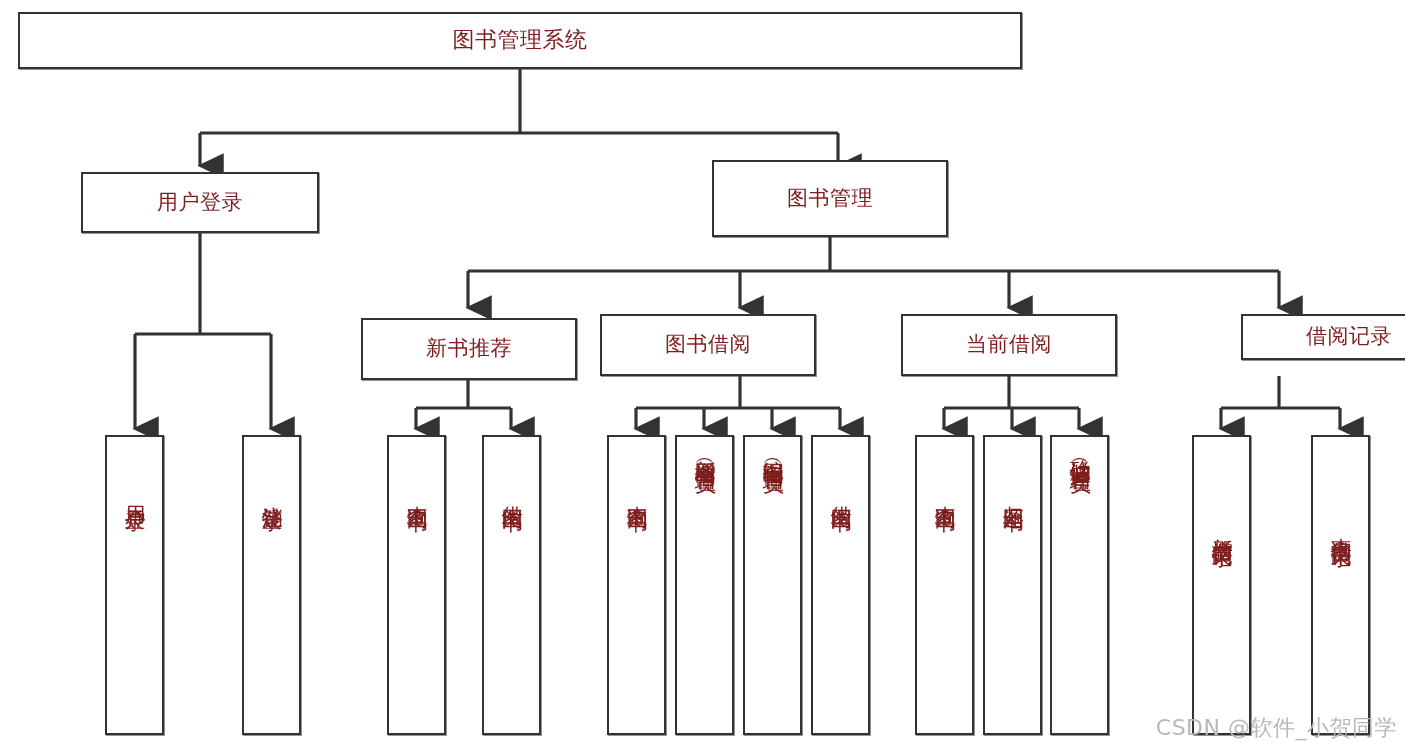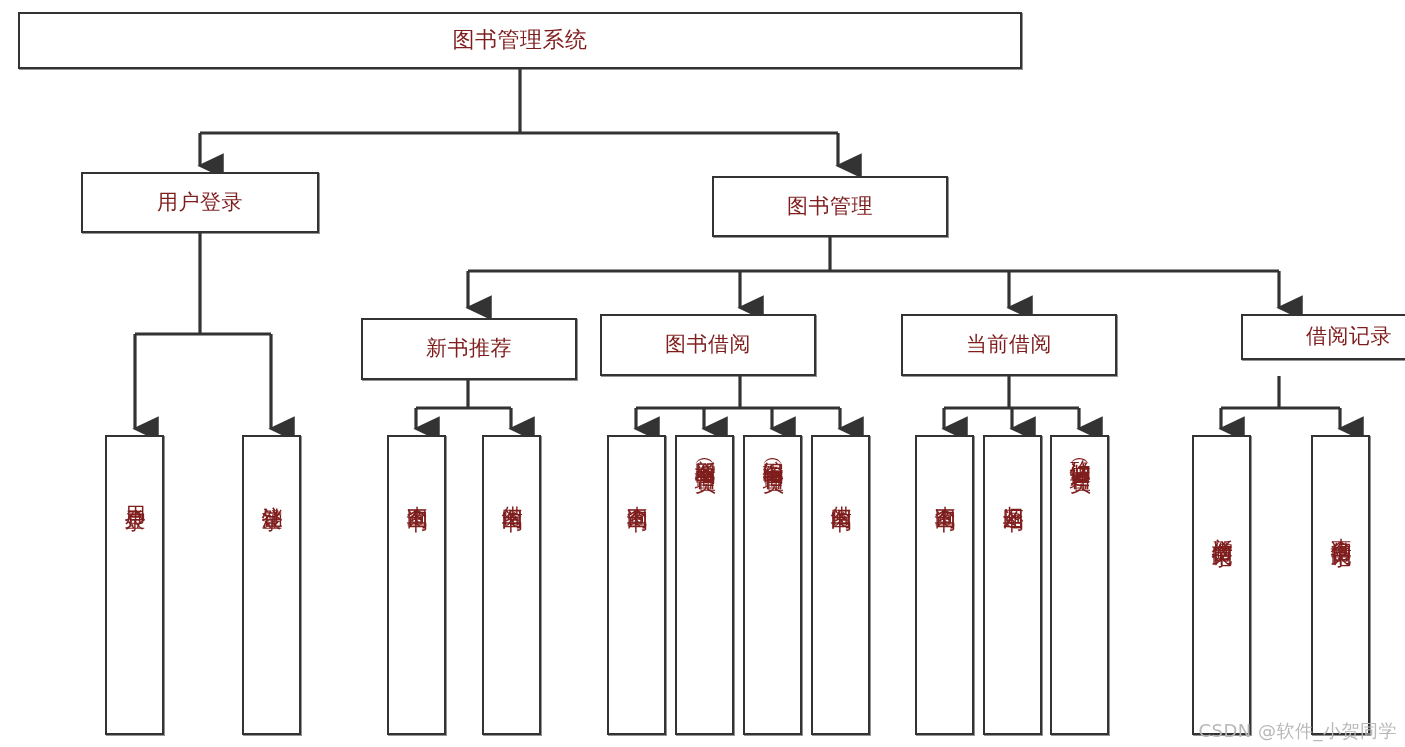--- a/index.html
+++ b/index.html
@@ -66,21 +66,21 @@
   .node.vertical.mid .node-label {
     margin-top: 46px;
   }
   .node.vertical.midshort .node-label {
     margin-top: 78px;
   }
   #watermark {
     position: absolute;
     right: 8px;
     bottom: 4px;
-    font-size: 18px;
+    font-size: 22px;
     color: #b8b8b8;
     letter-spacing: 0.5px;
     z-index: 6;
     white-space: nowrap;
   }
 </style>
 </head>
 <body>
 
 <div id="diagram-root">
@@ -136,21 +136,21 @@
   </svg>
 
   <div class="node horizontal root" style="left:18px; top:12px; width:1004px; height:57px;">
     <span class="node-label">图书管理系统</span>
   </div>
 
   <div class="node horizontal" style="left:81px; top:172px; width:238px; height:61px;">
     <span class="node-label">用户登录</span>
   </div>
 
-  <div class="node horizontal" style="left:712px; top:176px; width:236px; height:61px;">
+  <div class="node horizontal" style="left:712px; top:160px; width:236px; height:77px;">
     <span class="node-label">图书管理</span>
   </div>
 
   <div class="node horizontal" style="left:361px; top:318px; width:216px; height:62px;">
     <span class="node-label">新书推荐</span>
   </div>
 
   <div class="node horizontal" style="left:600px; top:314px; width:216px; height:62px;">
     <span class="node-label">图书借阅</span>
   </div>

